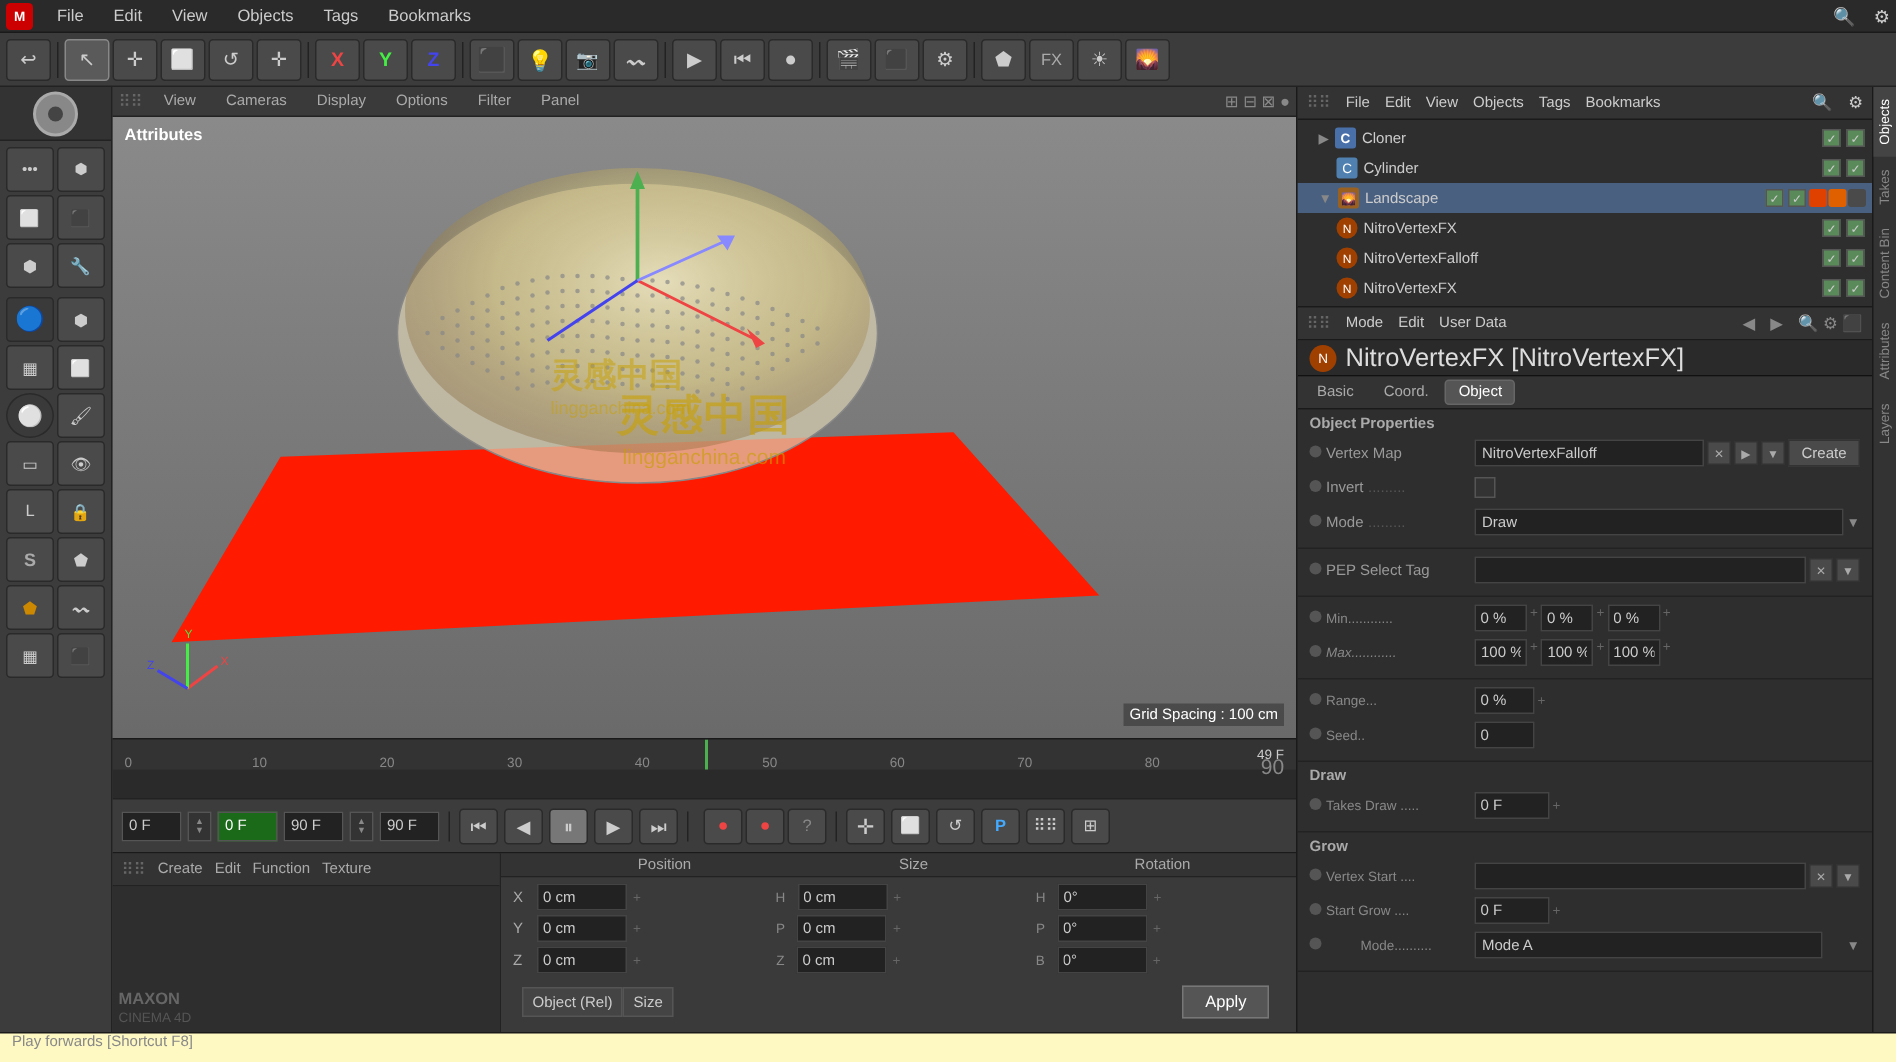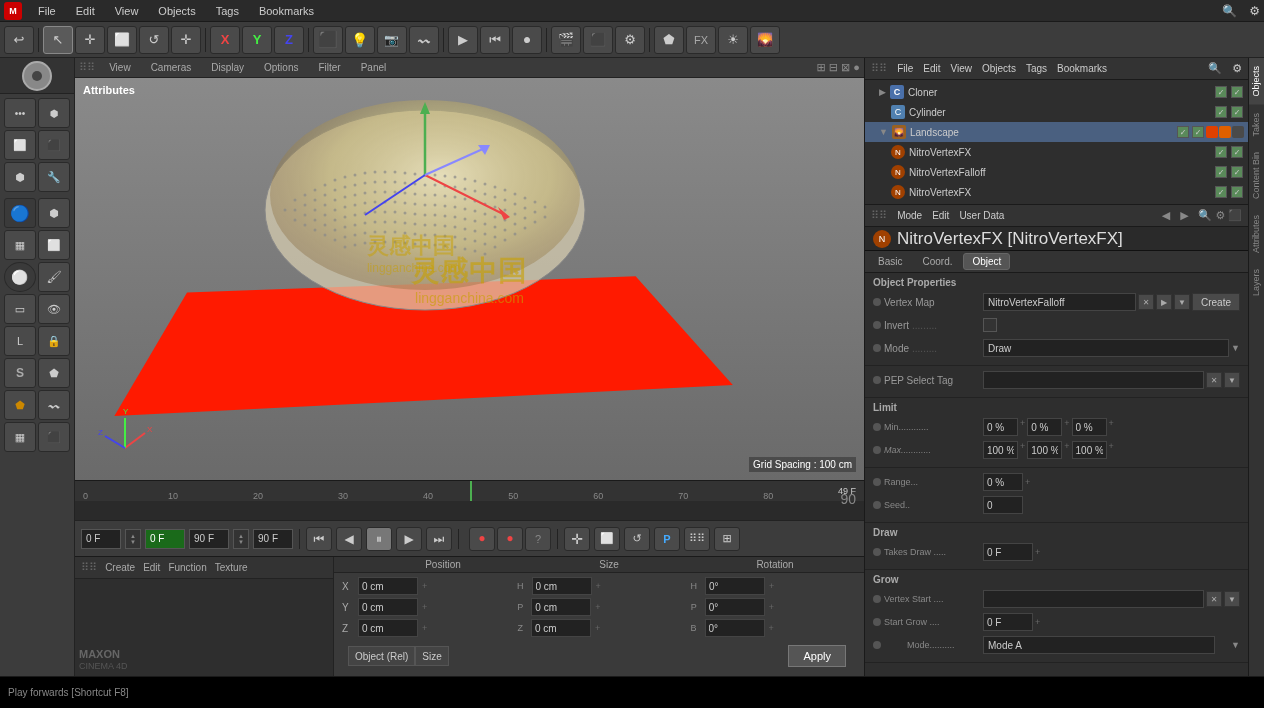--- a/index.html
+++ b/index.html
@@ -99,30 +99,30 @@
     .attr-menu { font-size: 10px; color: #ccc; cursor: pointer; }
     .attr-title { background: #2a2a2a; height: 24px; display: flex; align-items: center; padding: 0 8px; border-bottom: 1px solid #111; }
     .attr-title-icon { width: 18px; height: 18px; border-radius: 50%; background: #a04000; margin-right: 6px; display: flex; align-items: center; justify-content: center; font-size: 9px; color: #fff; }
     .attr-title-text { font-size: 17px; color: #ddd; font-weight: normal; }
     .attr-tabs { background: #333; height: 22px; display: flex; align-items: center; padding: 0 4px; gap: 2px; border-bottom: 1px solid #1a1a1a; }
     .attr-tab { font-size: 10px; color: #aaa; padding: 2px 8px; cursor: pointer; border: 1px solid transparent; border-radius: 3px; }
     .attr-tab.active { color: #fff; background: #555; border-color: #666; }
     .attr-section { padding: 4px 8px; border-bottom: 1px solid #222; }
     .attr-section-title { font-size: 10px; color: #aaa; margin-bottom: 4px; font-weight: bold; }
     .attr-row { display: flex; align-items: center; margin-bottom: 3px; height: 20px; }
-    .attr-label { font-size: 10px; color: #999; width: 110px; flex-shrink: 0; display: flex; align-items: center; gap: 3px; }
+    .attr-label { font-size: 10px; color: #999; width: 110px; flex-shrink: 0; display: flex; gap: 3px; }
     .attr-label-dot { width: 8px; height: 8px; border-radius: 50%; background: #555; flex-shrink: 0; }
     .attr-value { flex: 1; background: #222; border: 1px solid #444; color: #ccc; font-size: 10px; padding: 1px 4px; height: 18px; display: flex; align-items: center; }
     .attr-checkbox { width: 14px; height: 14px; border: 1px solid #555; background: #333; }
     .attr-btn { width: 16px; height: 16px; background: #4a4a4a; border: 1px solid #333; display: flex; align-items: center; justify-content: center; font-size: 8px; cursor: pointer; color: #aaa; }
     .attr-dots { color: #555; font-size: 10px; }
     .create-btn { background: #4a4a4a; border: 1px solid #333; color: #ccc; font-size: 10px; padding: 2px 8px; cursor: pointer; height: 18px; }
 
     
-    .status-bar { background: #000000; height: 32px; display: flex; align-items: center; padding: 0 8px; border-top: 1px solid #1a1a1a; flex-shrink: 0; }
+    .status-bar { background: #fef9c3; height: 20px; display: flex; align-items: flex-start; padding: 0 8px; border-top: 1px solid #1a1a1a; flex-shrink: 0; }
     .status-text { font-size: 10px; color: #888; }
 
     
     .right-inner { flex: 1; display: flex; flex-direction: column; overflow: hidden; margin-right: 16px; }
 
     .coord-bottom-row { display: flex; align-items: center; padding: 3px 6px; }
   </style>
 </head>
 <body>
 
@@ -786,21 +786,20 @@
             </div>
             <div style="display:flex;align-items:center;gap:2px;flex:1;">
               <div class="attr-value" style="flex:1;"></div>
               <div class="attr-btn">✕</div>
               <div class="attr-btn">▼</div>
             </div>
           </div>
         </div>
 
         <div class="attr-section">
-          <div class="attr-section-title">Limit</div>
           <div class="attr-row">
             <div class="attr-label">
               <div class="attr-label-dot"></div>
               <span style="font-size:9px;color:#888;">Min............</span>
             </div>
             <div style="display:flex;gap:2px;flex:1;">
               <input class="coord-input" style="width: 35px;" type="text" value="0 %">
               <span style="font-size:9px;color:#666;">+</span>
               <input class="coord-input" style="width: 35px;" type="text" value="0 %">
               <span style="font-size:9px;color:#666;">+</span>

